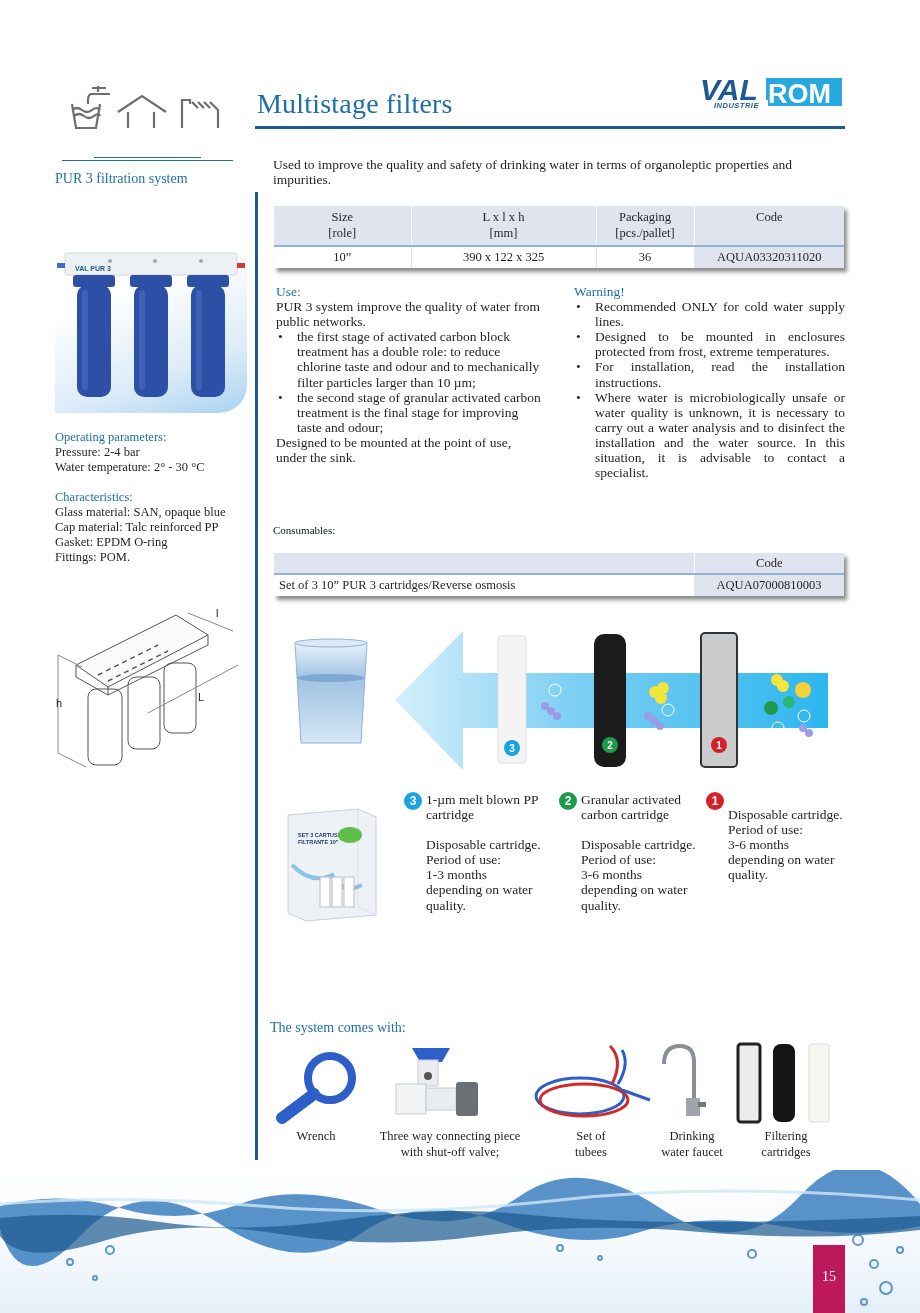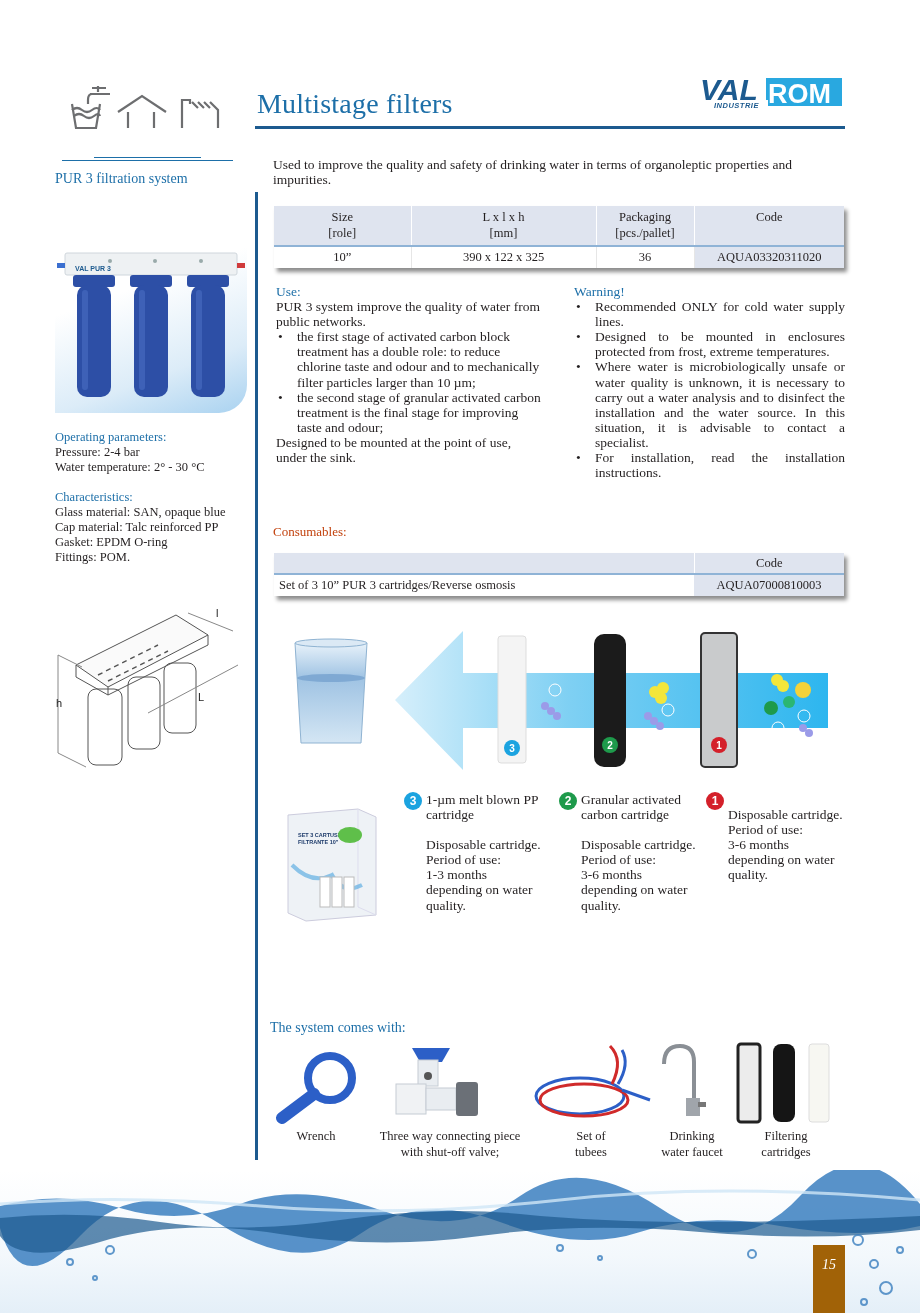--- a/index.html
+++ b/index.html
@@ -48,42 +48,42 @@
 
   
   .use { left: 276px; top: 284px; width: 268px; font-size: 13.5px; line-height: 15.1px; }
   .warn { left: 574px; top: 284px; width: 271px; font-size: 13.5px; line-height: 15.1px; text-align: justify; }
   .use .h, .warn .h { color: #1d6fa8; }
   ul.bullets { list-style: none; }
   ul.bullets li { position: relative; padding-left: 21px; }
   ul.bullets li::before { content: "•"; position: absolute; left: 2px; top: 0; }
   .warn li { text-align: justify; }
 
-  .consumables-h { left: 273px; top: 524px; font-size: 13px; color: #c2410c; }
+  .consumables-h { left: 273px; top: 524px; font-size: 11px; color: #0f172a; }
 
   
   .filters { left: 283px; top: 628px; width: 545px; height: 145px; }
 
   
   .box-photo { left: 280px; top: 805px; width: 100px; height: 120px; }
   .cart { font-size: 13.5px; line-height: 15.1px; }
   .cart .num { position: absolute; left: -22px; top: 0; width: 18px; height: 18px; border-radius: 50%; color: #fff;
     font-family: "Liberation Sans", sans-serif; font-weight: bold; font-size: 12px; text-align: center; line-height: 18px; }
   .c3 { left: 426px; top: 792px; width: 130px; }
   .c2 { left: 581px; top: 792px; width: 130px; }
   .c1 { left: 728px; top: 792px; width: 120px; }
   .cart .gap { height: 15px; }
 
   .comes-h { left: 270px; top: 1020px; font-size: 14px; color: #1d6fa8; }
   .acc { top: 1040px; height: 85px; }
   .acc-label { top: 1128px; font-size: 12.5px; line-height: 16px; text-align: center; }
 
   
   .water { left: 0; top: 1170px; width: 920px; height: 143px; }
-  .page-num { left: 813px; top: 1245px; width: 32px; height: 68px; background: #a16207; color: #fff; font-size: 14px; text-align: center; padding-top: 12px; font-style: italic; }
+  .page-num { left: 813px; top: 1245px; width: 32px; height: 68px; background: #be185d; color: #fff; font-size: 14px; text-align: center; padding-top: 24px; }
 </style>
 </head>
 <body>
 
 <div class="abs icons-row">
   <svg width="170" height="50" viewBox="0 0 170 50" fill="none" stroke="#6d6e70" stroke-width="2.2">
     <g>
       <path d="M36 4 v6 M30 6 h14 M28 12 h20 M30 12 q-4 0 -4 6 v4"></path>
       <path d="M10 22 l4 24 h20 l4 -24"></path>
       <path d="M10 28 q5 -4 10 0 t10 0 t8 0 M12 34 q5 -4 10 0 t10 0 t6 0"></path>
@@ -203,22 +203,22 @@
     <li>the second stage of granular activated carbon treatment is the final stage for improving taste and odour;</li>
   </ul>
   <div>Designed to be mounted at the point of use, under the sink.</div>
 </div>
 
 <div class="abs warn">
   <div class="h">Warning!</div>
   <ul class="bullets">
     <li>Recommended ONLY for cold water supply lines.</li>
     <li>Designed to be mounted in enclosures protected from frost, extreme temperatures.</li>
+    <li>For installation, read the installation instructions.</li>
     <li>Where water is microbiologically unsafe or water quality is unknown, it is necessary to carry out a water analysis and to disinfect the installation and the water source. In this situation, it is advisable to contact a specialist.</li>
-    <li>For installation, read the installation instructions.</li>
   </ul>
 </div>
 
 <div class="abs consumables-h">Consumables:</div>
 <div class="tbl-wrap t2">
   <table>
     <thead>
       <tr>
         <th style="border-right:1px solid #fff"></th>
         <th style="width:150px">Code</th>

